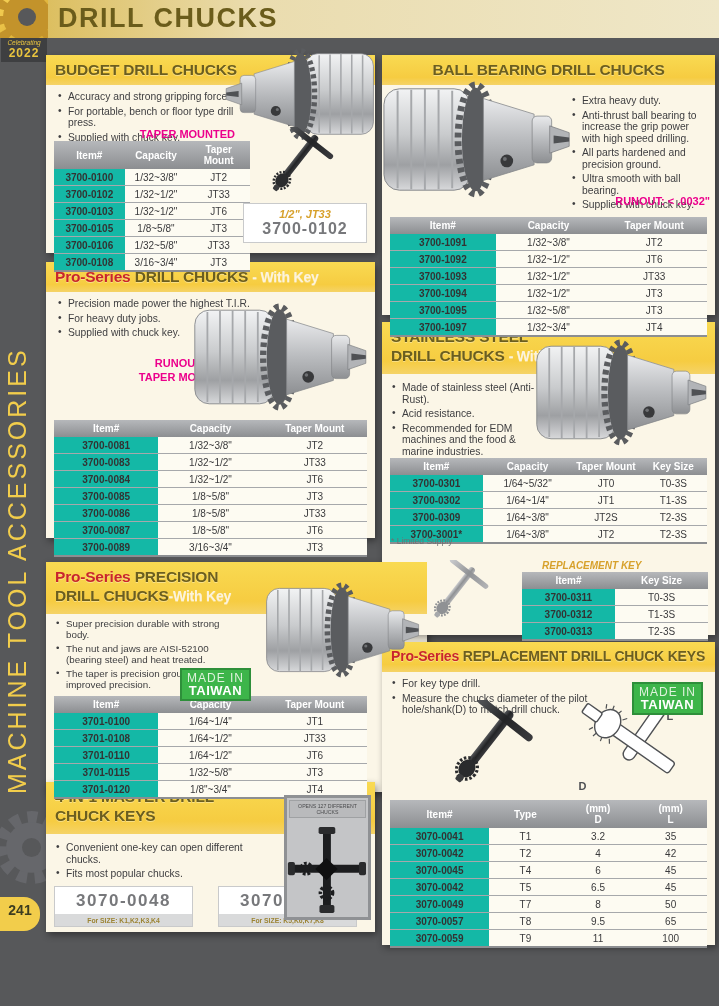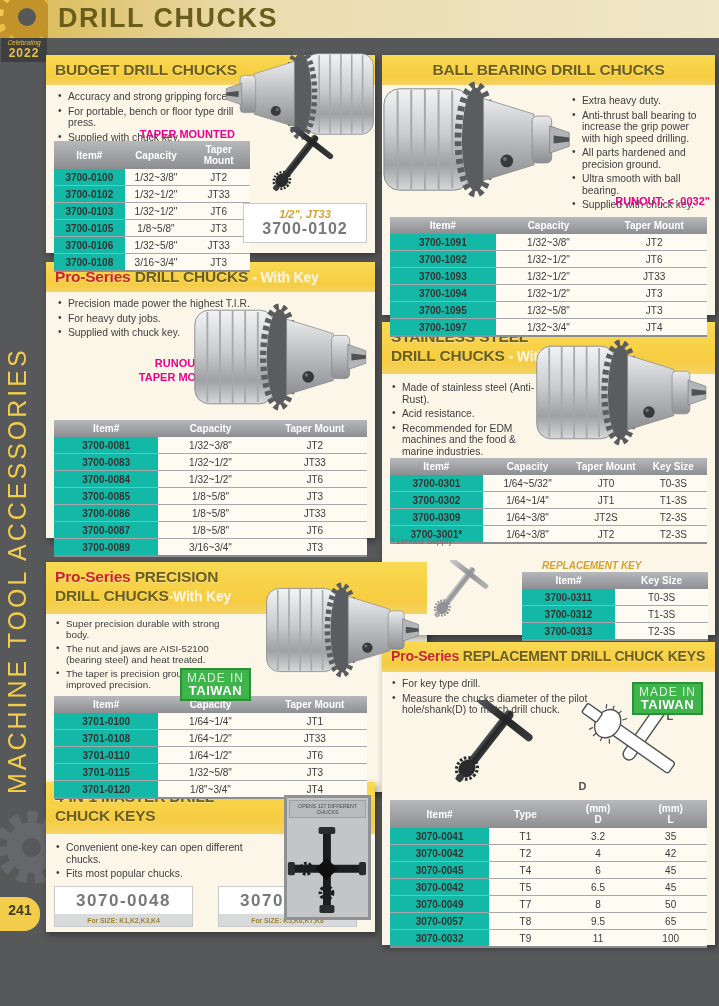--- a/index.html
+++ b/index.html
@@ -622,21 +622,21 @@
             <td>8</td>
             <td>50</td>
           </tr>
           <tr>
             <td>3070-0057</td>
             <td>T8</td>
             <td>9.5</td>
             <td>65</td>
           </tr>
           <tr>
-            <td>3070-0032</td>
+            <td>3070-0059</td>
             <td>T9</td>
             <td>11</td>
             <td>100</td>
           </tr>
         </tbody>
       </table>
   </section>
 
 </div>
 

